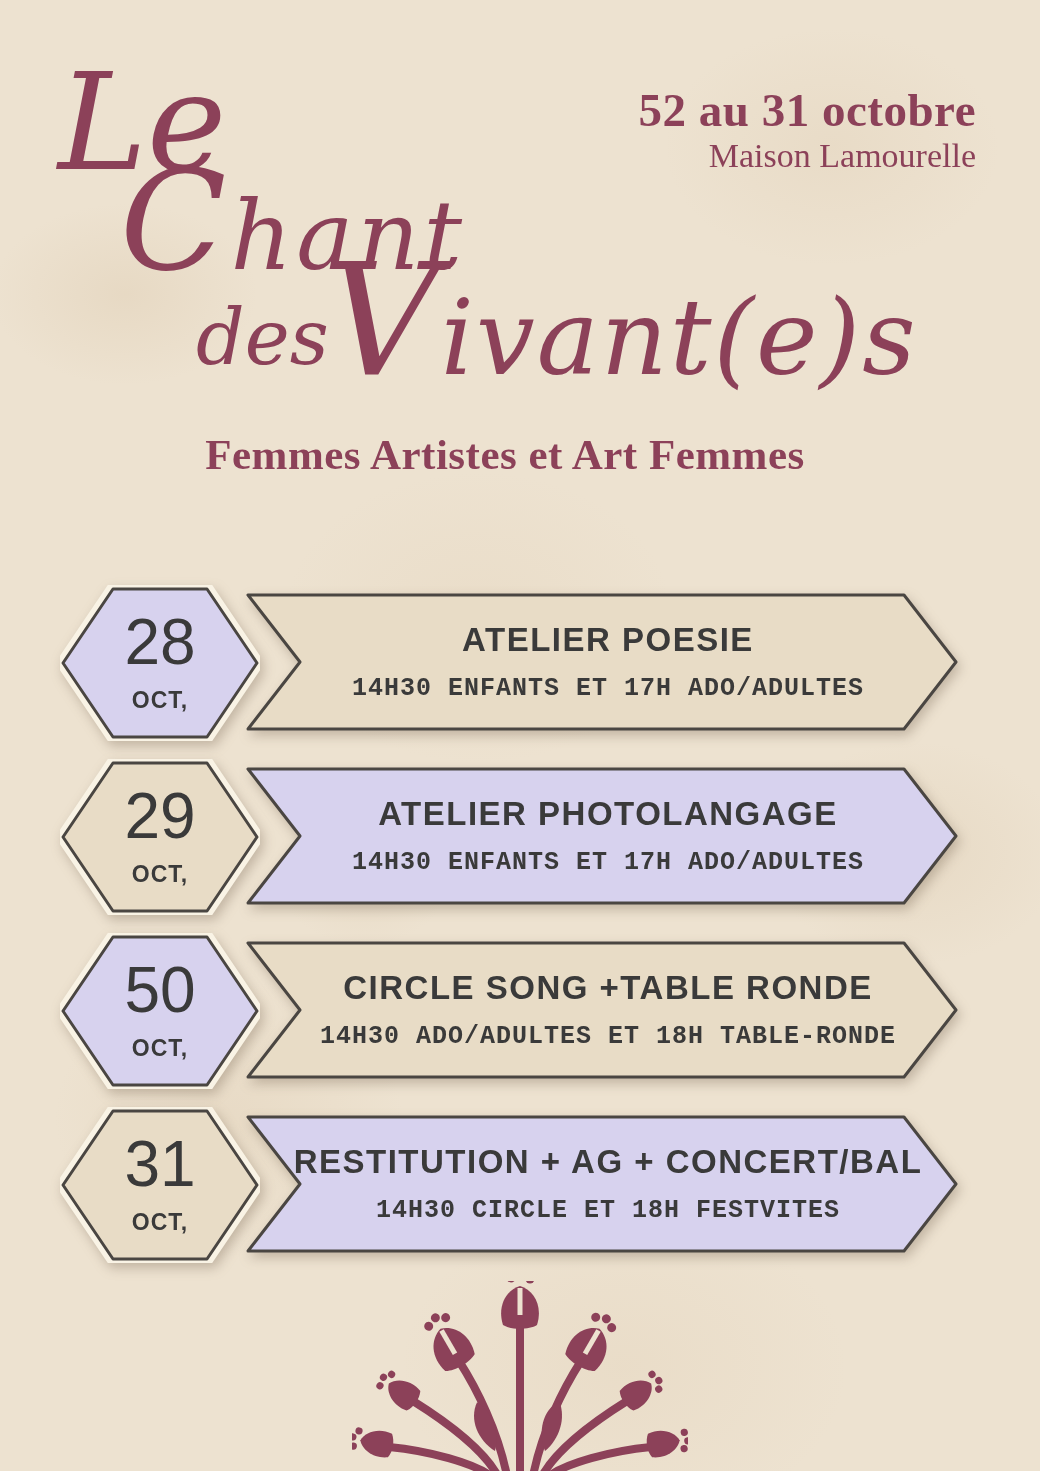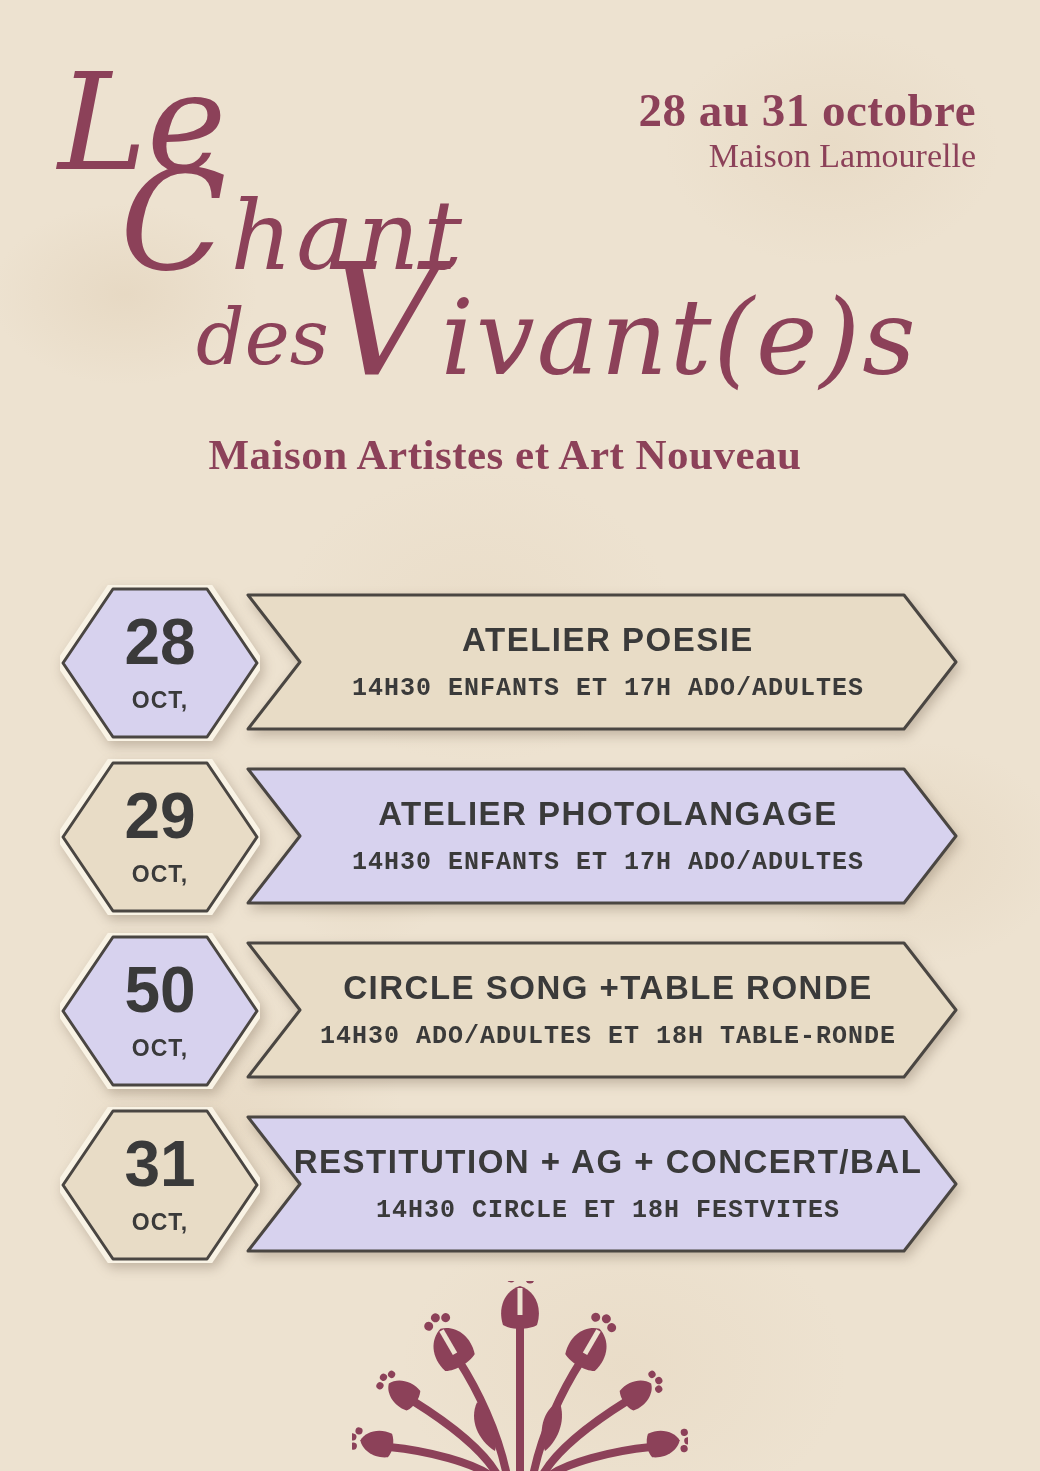--- a/index.html
+++ b/index.html
@@ -67,52 +67,52 @@
   .hex-ring{fill:var(--cream);stroke:var(--cream);stroke-width:13;stroke-linejoin:round;}
   .hex-shape{stroke:var(--outline);stroke-width:3;stroke-linejoin:round;}
   .fill-lavender{fill:var(--lavender);}
   .fill-beige{fill:var(--beige);}
 
   .badge-copy{
     position:absolute;left:60px;top:0;width:200px;height:156px;
     display:flex;flex-direction:column;align-items:center;justify-content:center;
     color:var(--text_dark);text-align:center;
   }
-  .badge-day{font-size:64px;font-weight:700;line-height:.95;}
+  .badge-day{font-size:64px;font-weight:400;line-height:.95;}
   .badge-month{font-size:23px;font-weight:700;letter-spacing:1px;margin-top:14px;}
 
   .banner-copy{
     position:absolute;left:296px;top:6px;width:624px;height:142px;
     display:flex;flex-direction:column;align-items:center;justify-content:center;
     gap:15px;text-align:center;color:var(--text_dark);white-space:nowrap;
   }
   .event-title{font-size:33px;font-weight:700;letter-spacing:1.5px;}
   .event-details{font-size:25px;font-weight:700;letter-spacing:1px;font-family:Liberation Mono, monospace;}
 
   
   .flower{position:absolute;left:352px;top:1281px;width:336px;height:190px;}
 </style>
 </head>
 <body>
 
 <div class="poster">
 
   <div class="event-info">
-    <div class="event-dates">28 au 31 octobre</div>
+    <div class="event-dates">52 au 31 octobre</div>
     <div class="event-venue">Maison Lamourelle</div>
   </div>
 
   <div>
     <span class="logo-word logo-le">Le</span>
     <span class="logo-word logo-chant">Chant</span>
     <span class="logo-word logo-des">des</span>
     <span class="logo-word logo-vivantes">Vivant(e)s</span>
   </div>
 
-  <h1 class="subtitle">Maison Artistes et Art Nouveau</h1>
+  <h1 class="subtitle">Femmes Artistes et Art Femmes</h1>
 
   <section class="schedule">
 
     <div class="row row1">
       <svg class="banner" viewBox="0 0 716 142">
         <polygon class="banner-shape fill-beige" points="4,4 660,4 712,71 660,138 4,138 56,71"></polygon>
       </svg>
       <div class="banner-copy">
         <div class="event-title">ATELIER POESIE</div>
         <div class="event-details">14H30 ENFANTS ET 17H ADO/ADULTES</div>

